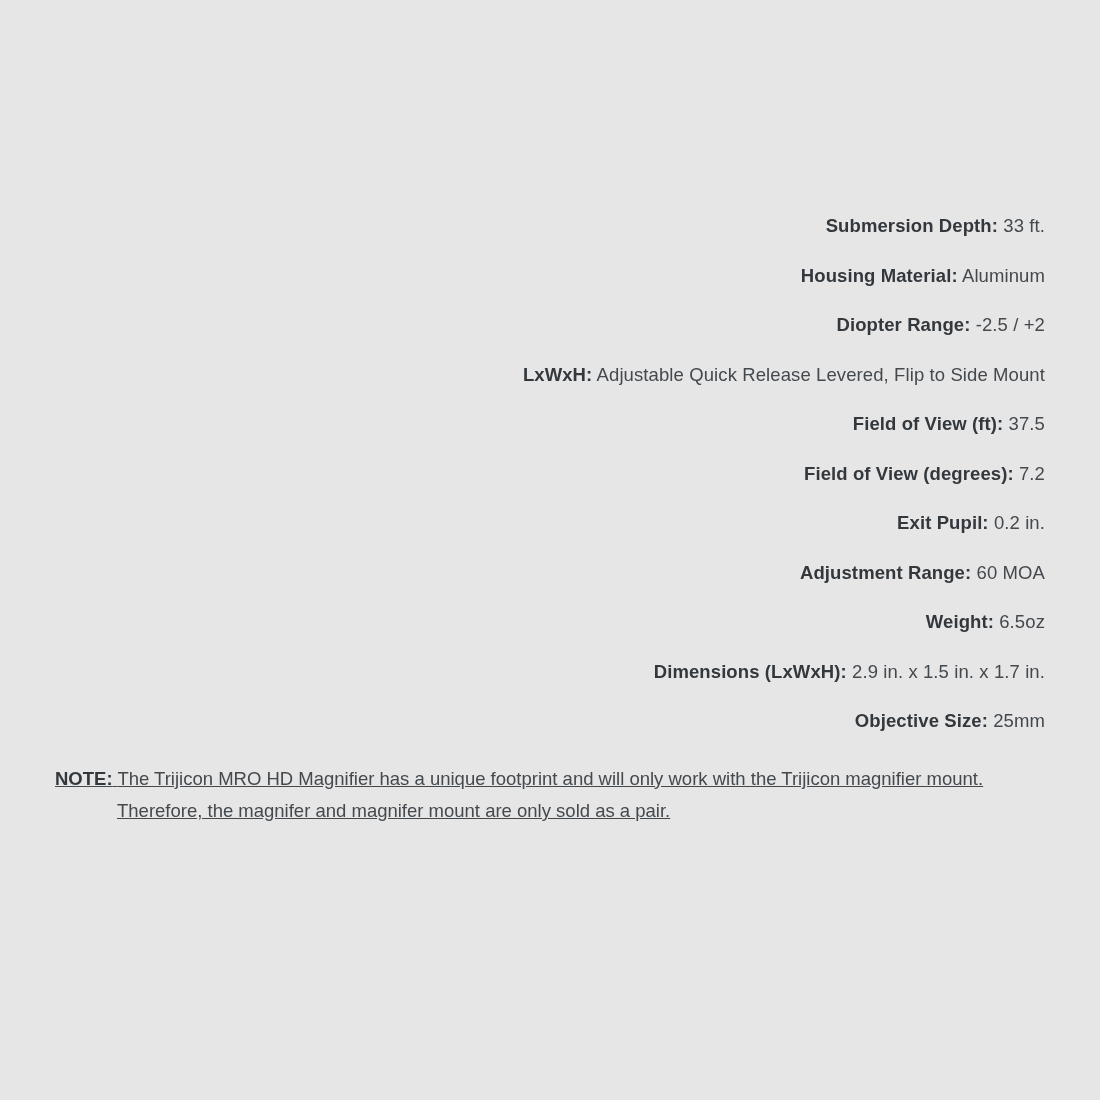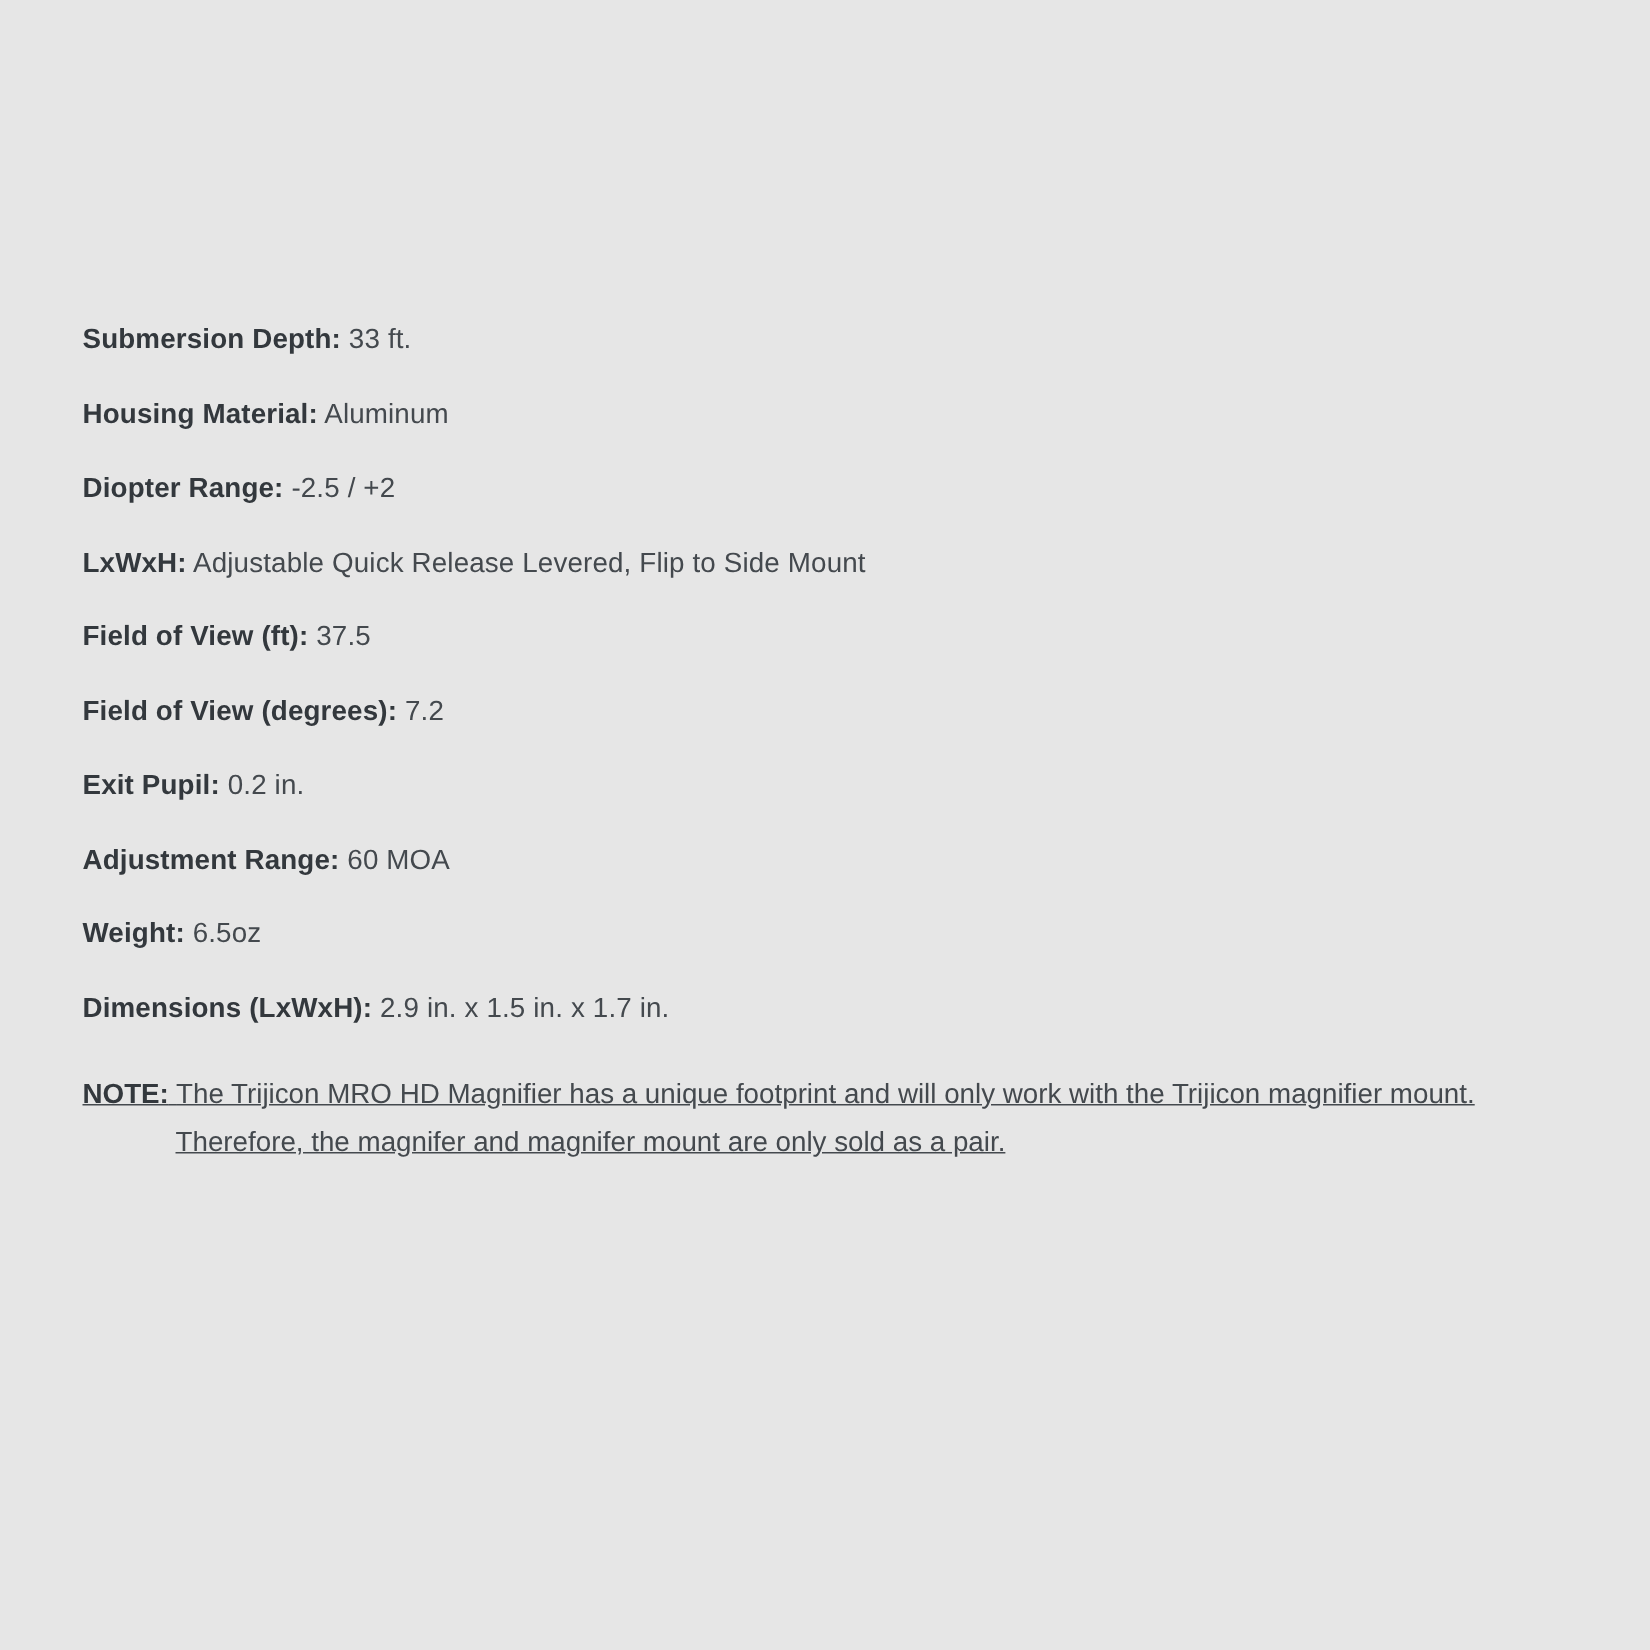--- a/index.html
+++ b/index.html
@@ -18,20 +18,21 @@
     width: 1100px;
     height: 1100px;
     box-sizing: border-box;
     padding: 214px 55px 0 55px;
     background: #e6e6e6;
   }
   .spec-list {
     list-style: none;
     margin: 0;
     padding: 0;
+    text-align: right;
   }
   .spec-row {
     font-size: 18.5px;
     line-height: 1.3;
     margin-bottom: 25.5px;
     color: #41464b;
     letter-spacing: 0.1px;
   }
   .spec-label {
     font-weight: bold;
@@ -113,20 +114,24 @@
     <li class="spec-row">
       <span class="spec-label">Weight:</span>
       <span class="spec-value">6.5oz</span>
     </li>
 
     <li class="spec-row">
       <span class="spec-label">Dimensions (LxWxH):</span>
       <span class="spec-value">2.9 in. x 1.5 in. x 1.7 in.</span>
     </li>
 
+    <li class="spec-row">
+      <span class="spec-label">Objective Size:</span>
+      <span class="spec-value">25mm</span>
+    </li>
 
   </ul>
 
   <div class="note-block">
     <span class="note-label">NOTE:</span>
     <span class="note-text">The Trijicon MRO HD Magnifier has a unique footprint and will only work with the Trijicon magnifier mount.</span>
     <span class="note-text note-second-line">Therefore, the magnifer and  magnifer mount are only sold as a pair.</span>
   </div>
 
 </div>

